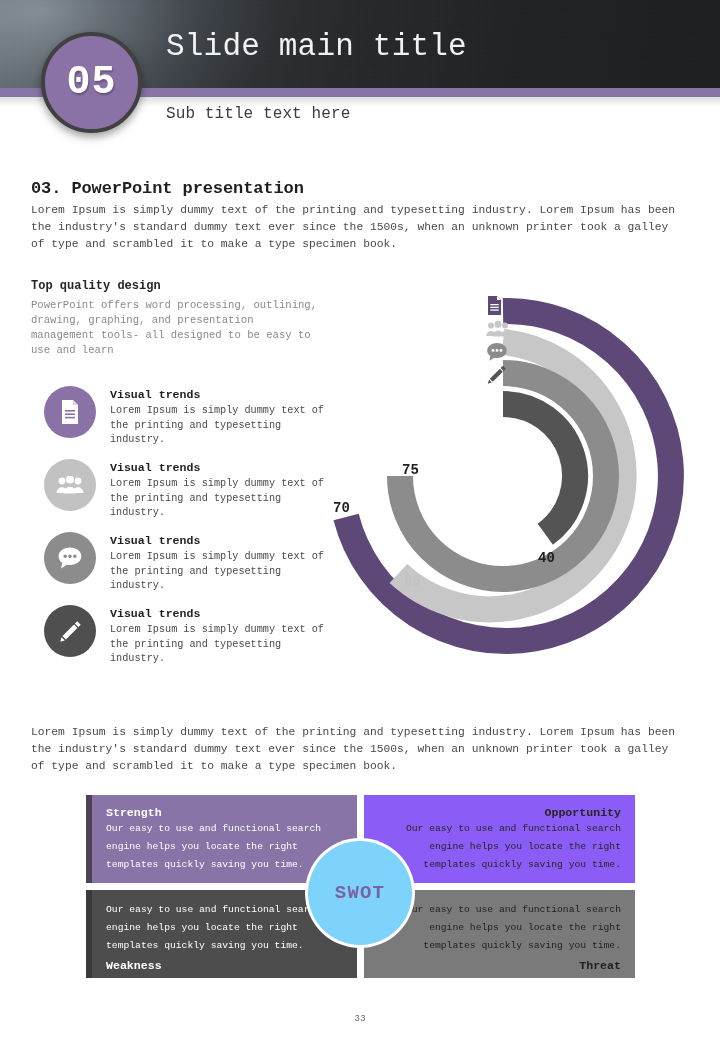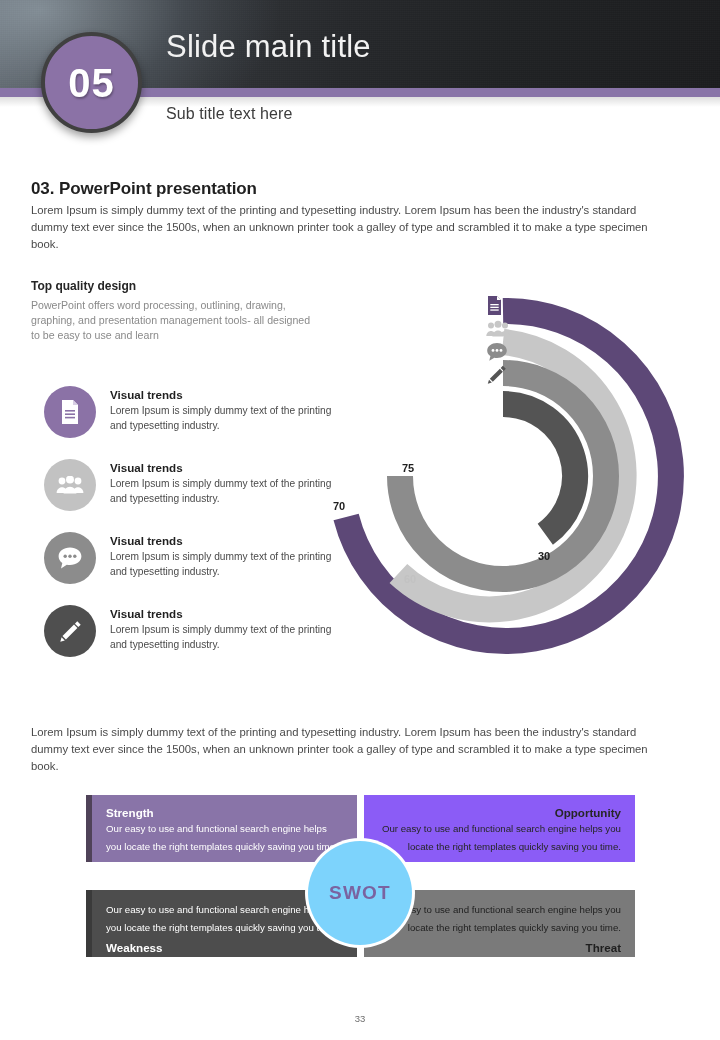--- a/index.html
+++ b/index.html
@@ -2,21 +2,21 @@
 <html><head>
 <meta charset="utf-8">
 <title>Slide</title>
 <style>
   html,body{margin:0;padding:0;}
   body{
     width:720px;height:1040px;background:#ffffff;
     font-family:"Liberation Sans","DejaVu Sans",sans-serif;
     color:#3b3b3b;overflow:hidden;position:relative;
   }
-  .slide{position:relative;width:720px;height:1040px;overflow:hidden;background:#fff;}
+  .slide{position:relative;width:720px;height:1040px;overflow:hidden;background:#fff;font-family:Liberation Mono, monospace;}
 
   
   .header{position:absolute;left:0;top:0;width:720px;height:88px;
     background:
       radial-gradient(ellipse 320px 200px at 40px 10px, rgba(170,185,195,0.55) 0%, rgba(120,135,148,0.20) 45%, rgba(0,0,0,0) 75%),
       linear-gradient(100deg,#5d646b 0%,#43474c 14%,#303337 30%,#26282b 48%,#202224 70%,#1c1d1f 100%);
   }
   .header-noise{position:absolute;inset:0;opacity:.30;
     background-image:
       repeating-linear-gradient(0deg, rgba(255,255,255,.035) 0px, rgba(255,255,255,.035) 1px, rgba(0,0,0,.03) 1px, rgba(0,0,0,.03) 2px),
@@ -49,27 +49,27 @@
   .feat{position:absolute;left:44px;width:290px;height:62px;}
   .feat .circ{position:absolute;left:0;top:0;width:52px;height:52px;border-radius:50%;
     display:flex;align-items:center;justify-content:center;}
   .feat .ftitle{position:absolute;left:66px;top:2px;font-size:11.6px;font-weight:700;color:#1f1f1f;}
   .feat .ftext{position:absolute;left:66px;top:18px;width:226px;font-size:10.2px;line-height:14.5px;color:#4a4a4a;}
   .feat svg{display:block;}
 
   
   .chart{position:absolute;left:326px;top:288px;width:358px;height:372px;}
   .chart svg{display:block;overflow:visible;}
-  .chart-label{position:absolute;font-size:11px;font-weight:700;}
+  .chart-label{position:absolute;font-size:14px;font-weight:700;}
   .icon-stack{position:absolute;left:160px;top:6px;width:26px;}
   .icon-stack .ic{height:23px;display:flex;align-items:center;justify-content:flex-start;}
 
   
   .swot{position:absolute;left:86px;top:795px;width:549px;height:183px;}
-  .quad{position:absolute;width:271px;height:67px;box-sizing:border-box;padding:11px 14px;}
+  .quad{position:absolute;width:271px;height:88px;box-sizing:border-box;padding:11px 14px;}
   .quad .qt{font-size:11.6px;font-weight:700;line-height:14px;}
   .quad .qb{font-size:9.7px;line-height:18px;}
   .q-str{left:0;top:0;background:#8974a8;color:#ffffff;border-left:6px solid #4f4258;}
   .q-opp{left:278px;top:0;background:#8b5cf6;color:#262626;text-align:right;}
   .q-wek{left:0;top:95px;background:#4d4d4d;color:#ffffff;border-left:6px solid #3a3a3a;}
   .q-thr{left:278px;top:95px;background:#7a7a7a;color:#1f1f1f;text-align:right;}
   .q-wek .qb,.q-thr .qb{margin-bottom:4px;}
   .swot-center{position:absolute;left:222px;top:46px;width:104px;height:104px;border-radius:50%;
     background:#7dd3fc;display:flex;align-items:center;justify-content:center;
     box-shadow:0 0 0 3px #ffffff;}
@@ -180,21 +180,21 @@
       <path fill="none" stroke="#c7c7c7" stroke-width="26" d="M 177 54 A 134 134 0 1 1 72.4 285.5"></path>
 
       <path fill="none" stroke="#8c8c8c" stroke-width="26" d="M 177 85 A 103 103 0 1 1 74 188"></path>
 
       <path fill="none" stroke="#545454" stroke-width="26" d="M 177 116 A 72 72 0 0 1 219.3 246.3"></path>
     </svg>
 
     <div class="chart-label" style="left:7px;top:212px;color:#1f1f1f;">70</div>
     <div class="chart-label" style="left:78px;top:285px;color:#c2c2c2;">60</div>
     <div class="chart-label" style="left:76px;top:174px;color:#1f1f1f;">75</div>
-    <div class="chart-label" style="left:212px;top:262px;color:#1f1f1f;">30</div>
+    <div class="chart-label" style="left:212px;top:262px;color:#1f1f1f;">40</div>
 
     <div class="icon-stack">
       <div class="ic">
         <svg width="17" height="19" viewBox="0 0 17 19">
             <path fill="#5d4877" d="M2 0h9l4 4v15H2z"></path>
             <path fill="#ffffff" d="M11 0l4 4h-4z"></path>
             <g fill="#ffffff">
               <rect x="4.3" y="8" width="8.4" height="1.3"></rect>
               <rect x="4.3" y="10.7" width="8.4" height="1.3"></rect>
               <rect x="4.3" y="13.4" width="8.4" height="1.3"></rect>

